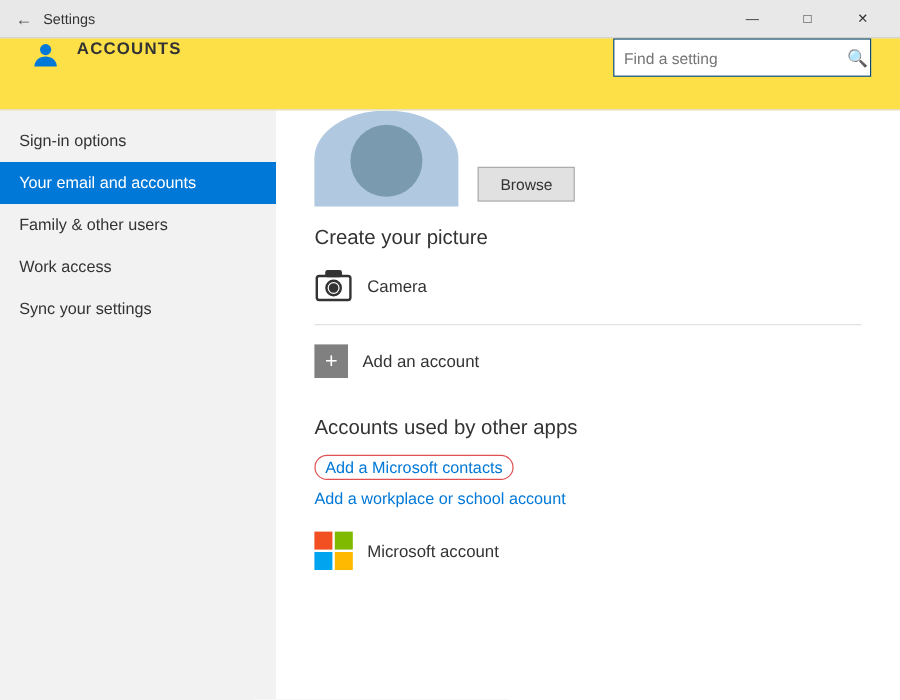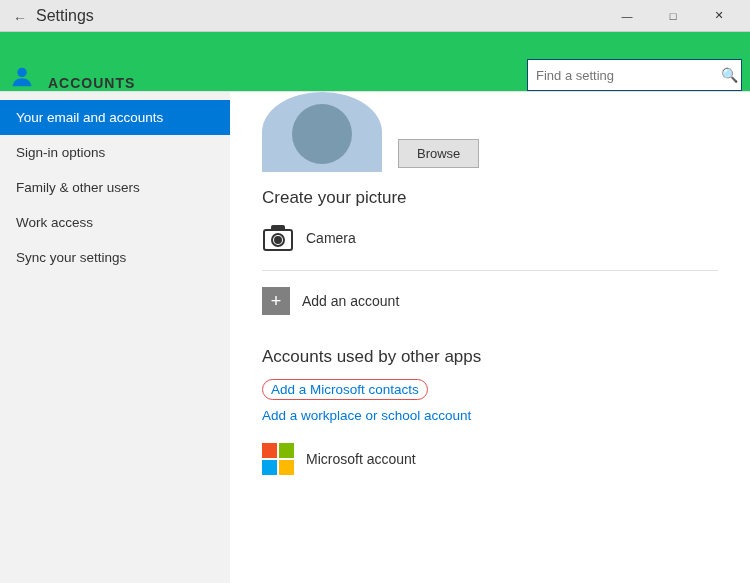--- a/index.html
+++ b/index.html
@@ -24,21 +24,21 @@
       width: 24px;
       height: 24px;
       display: flex;
       align-items: center;
       justify-content: center;
       cursor: pointer;
       color: #555;
       font-size: 14px;
     }
     .titlebar-title {
-      font-size: 16px;
+      font-size: 12px;
       color: #333;
       margin-left: 4px;
     }
     .titlebar-controls {
       margin-left: auto;
       display: flex;
       gap: 0;
     }
     .titlebar-btn {
       width: 46px;
@@ -53,25 +53,25 @@
 
     
     .app-container {
       display: flex;
       flex-direction: column;
       height: calc(100% - 32px);
     }
 
     
     .app-header {
-      background: #22c55e;
+      background: #fde047;
       height: 60px;
       display: flex;
-      align-items: flex-end;
-      padding: 0 8px;
+      align-items: flex-start;
+      padding: 0 24px;
       border-bottom: 1px solid #e0e0e0;
     }
     .header-icon {
       width: 28px;
       height: 28px;
       margin-right: 12px;
       color: #0078d7;
     }
     .header-title {
       font-size: 14px;
@@ -315,25 +315,25 @@
     <span class="header-title">ACCOUNTS</span>
     <div class="header-search">
       <input type="text" placeholder="Find a setting" style="">
       <div class="search-icon-btn">🔍</div>
     </div>
   </div>
 
   <div class="content-area">
 
     <nav class="sidebar">
+      <div class="sidebar-item">
+        <span>Sign-in options</span>
+      </div>
       <div class="sidebar-item active">
         <span>Your email and accounts</span>
-      </div>
-      <div class="sidebar-item">
-        <span>Sign-in options</span>
       </div>
       <div class="sidebar-item">
         <span>Family &amp; other users</span>
       </div>
       <div class="sidebar-item">
         <span>Work access</span>
       </div>
       <div class="sidebar-item">
         <span>Sync your settings</span>
       </div>

